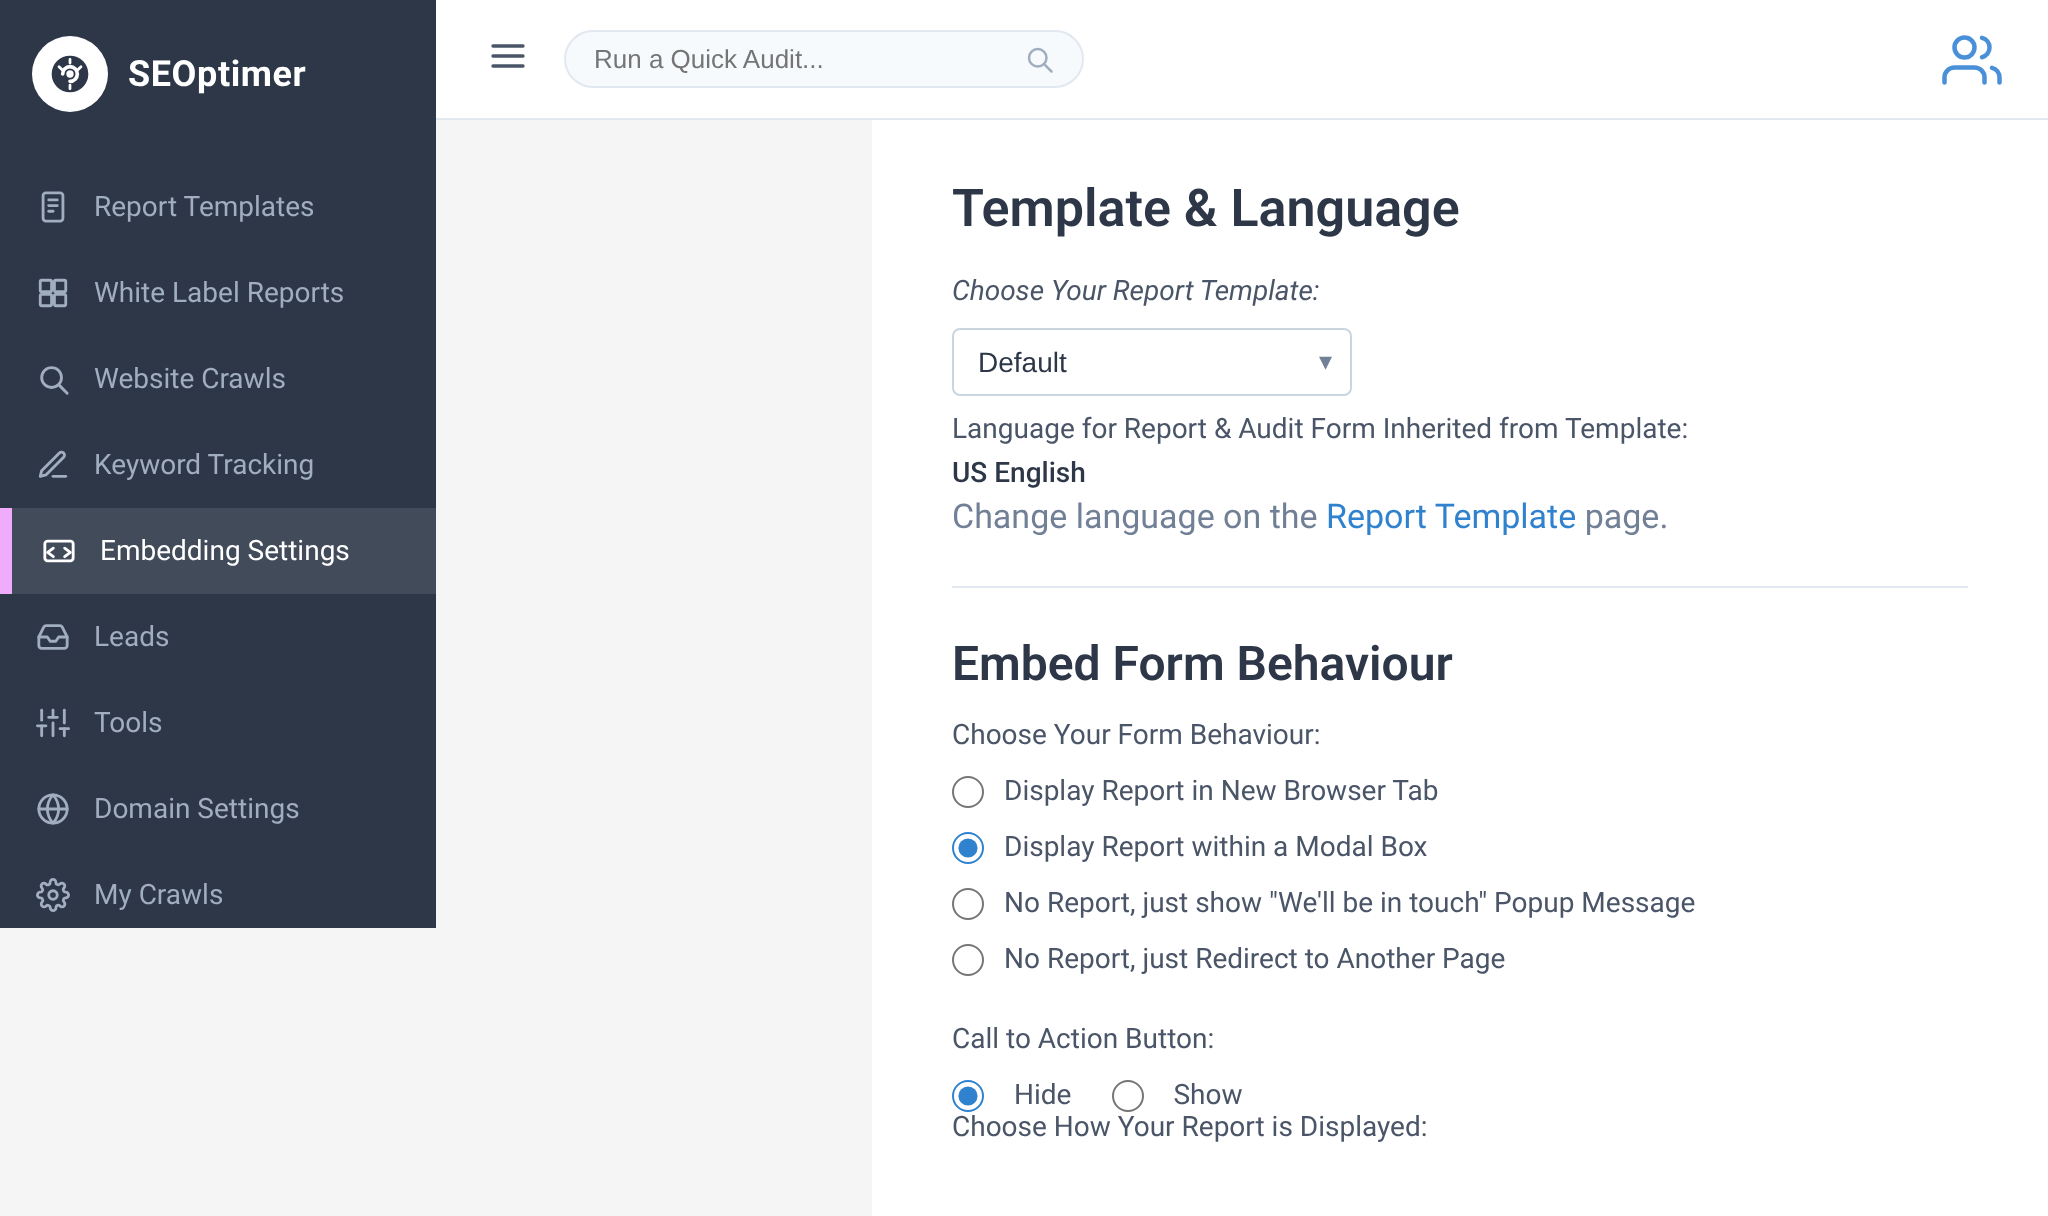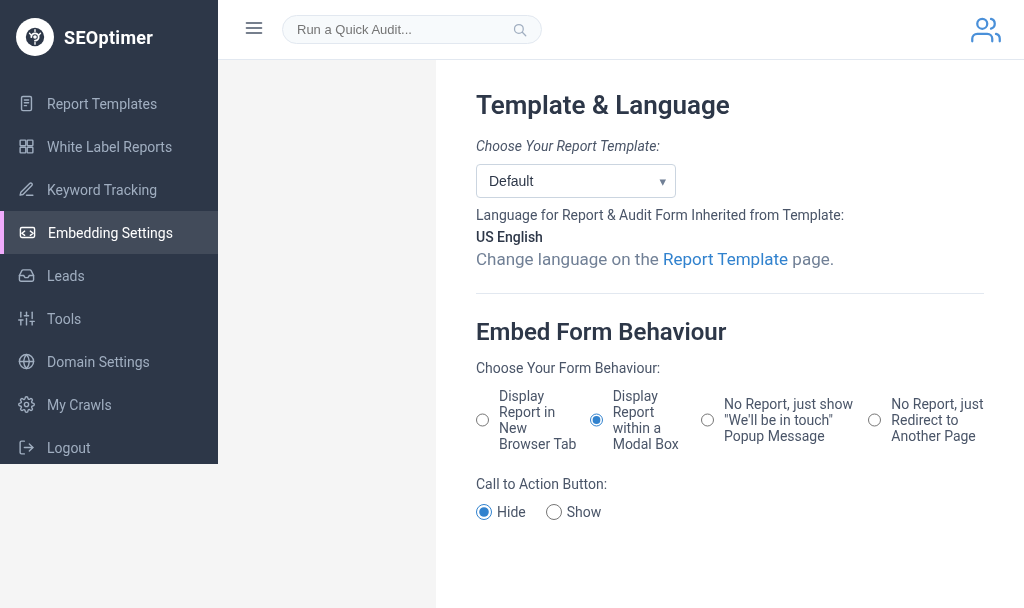--- a/index.html
+++ b/index.html
@@ -48,21 +48,21 @@
       cursor: pointer;
       color: #a0aec0;
       font-size: 14px;
       font-weight: 400;
       transition: background 0.15s;
       position: relative;
     }
     .sidebar-item.active {
       background: rgba(255,255,255,0.1);
       color: #fff;
-      border-left: 4px solid #f0abfc;
+      border-left: 6px solid #f0abfc;
       padding-left: 15px;
     }
     .sidebar-item svg { width: 17px; height: 17px; flex-shrink: 0; }
 
     
     .header {
       position: fixed;
       top: 0;
       left: 218px;
       right: 0;
@@ -184,21 +184,21 @@
 
     .divider { border: none; border-top: 1px solid #e2e8f0; margin: 24px 0; }
 
     .section-title2 {
       font-size: 24px;
       font-weight: 600;
       color: #2d3748;
       margin-bottom: 14px;
     }
 
-    .radio-group { display: flex; flex-direction: row; gap: 12px; margin-bottom: 6px; }
+    .radio-group { display: flex; flex-direction: column; gap: 12px; margin-bottom: 6px; }
     .radio-item {
       display: flex;
       align-items: center;
       gap: 10px;
       font-size: 14px;
       color: #4a5568;
       cursor: pointer;
     }
     .radio-item input[type="radio"] {
       width: 16px;
@@ -208,21 +208,21 @@
     }
 
     .form-behaviour-label {
       font-size: 14px;
       color: #4a5568;
       margin-bottom: 12px;
     }
     .cta-section { margin-top: 24px; }
     .cta-label { font-size: 14px; color: #4a5568; margin-bottom: 12px; }
     .cta-radios { display: flex; gap: 20px; align-items: center; }
-    .cta-radios label { display: flex; align-items: flex-start; gap: 5px; font-size: 14px; color: #4a5568; cursor: pointer; }
+    .cta-radios label { display: flex; align-items: flex-start; gap: 15px; font-size: 14px; color: #4a5568; cursor: pointer; }
     .cta-radios input[type="radio"] { accent-color: #3182ce; width: 16px; height: 16px; cursor: pointer; }
 
     .report-display-label { font-size: 14px; color: #4a5568; margin-bottom: 12px; }
   </style>
 </head>
 <body>
 
 <nav class="sidebar">
   <div class="sidebar-logo">
     <div class="logo-icon">
@@ -250,20 +250,27 @@
     <div class="sidebar-item">
       <svg viewBox="0 0 24 24" fill="none" stroke="currentColor" stroke-width="2" stroke-linecap="round" stroke-linejoin="round">
           <rect x="3" y="3" width="8" height="8" rx="1"></rect>
           <rect x="13" y="3" width="8" height="8" rx="1"></rect>
           <rect x="3" y="13" width="8" height="8" rx="1"></rect>
           <rect x="13" y="13" width="8" height="8" rx="1"></rect>
         </svg>
       <span>White Label Reports</span>
     </div>
 
+    <div class="sidebar-item">
+      <svg viewBox="0 0 24 24" fill="none" stroke="currentColor" stroke-width="2" stroke-linecap="round" stroke-linejoin="round">
+          <circle cx="11" cy="11" r="7"></circle>
+          <line x1="16.5" y1="16.5" x2="22" y2="22"></line>
+        </svg>
+      <span>Website Crawls</span>
+    </div>
 
     <div class="sidebar-item">
       <svg viewBox="0 0 24 24" fill="none" stroke="currentColor" stroke-width="2" stroke-linecap="round" stroke-linejoin="round">
           <path d="M12 20h9"></path>
           <path d="M16.5 3.5a2.121 2.121 0 0 1 3 3L7 19l-4 1 1-4L16.5 3.5z"></path>
         </svg>
       <span>Keyword Tracking</span>
     </div>
 
     <div class="sidebar-item active">
@@ -411,14 +418,18 @@
         <span>Hide</span>
       </label>
       <label>
         <input type="radio" name="cta" style="">
         <span>Show</span>
       </label>
     </div>
   </div>
 
   
+  <div>
+    <p class="report-display-label">Choose How Your Report is Displayed:</p>
+
+  </div>
 
 </main>
 
 </body></html>

